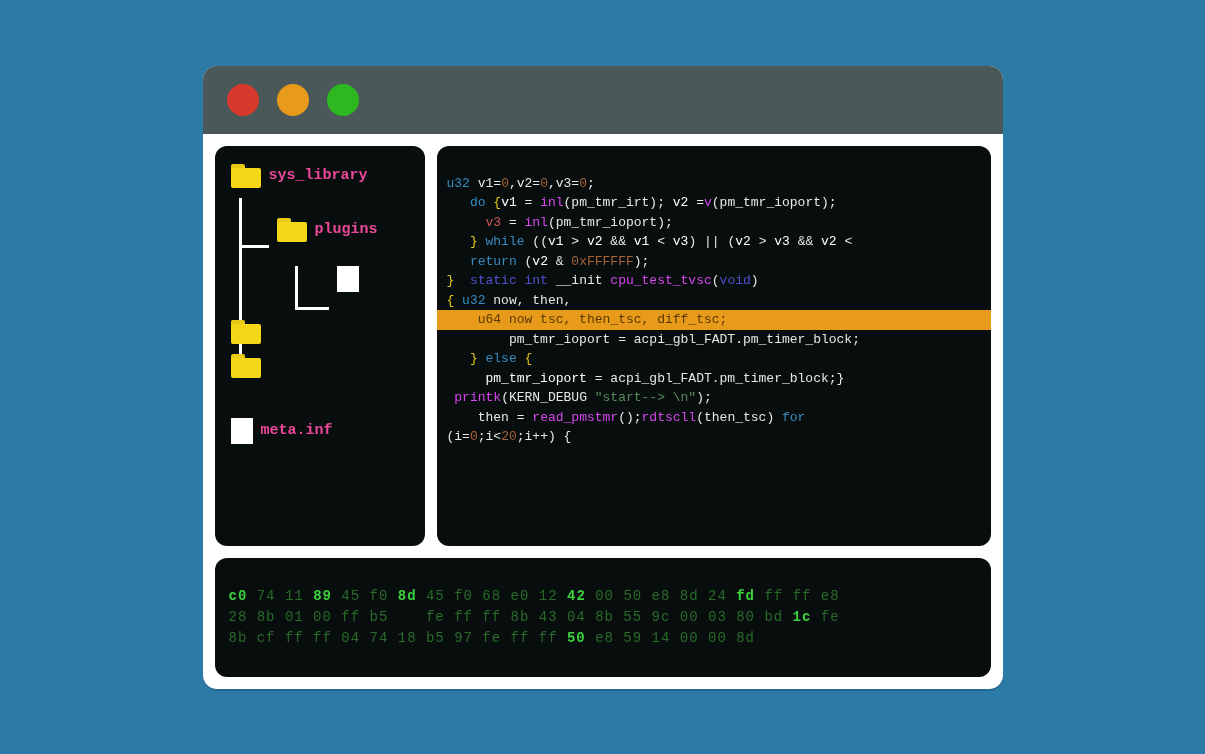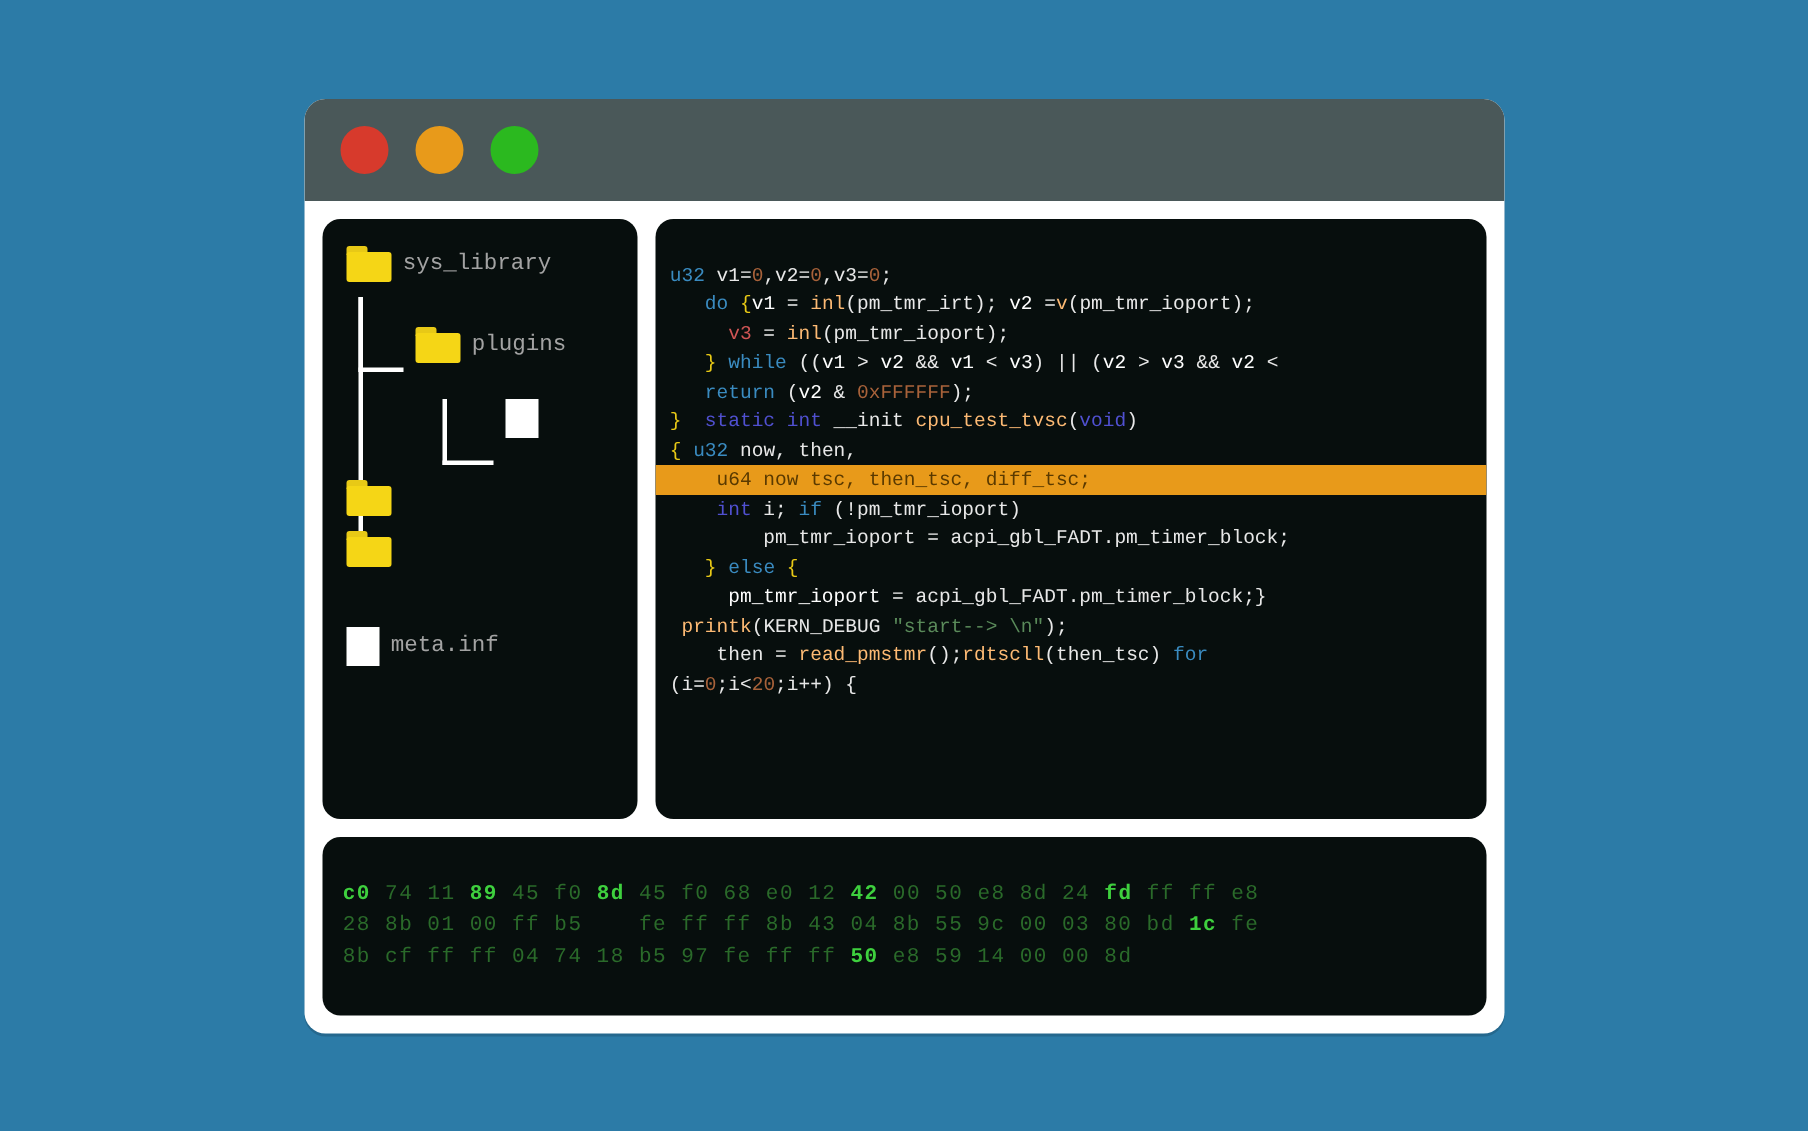--- a/index.html
+++ b/index.html
@@ -46,23 +46,24 @@
     background: #070e0d;
     border-radius: 12px;
     padding: 18px 12px;
     position: relative;
     height: 400px;
   }
   .tree-item {
     display: flex;
     align-items: center;
     gap: 8px;
-    color: #a3a3a3;
+    color: #ec4899;
     font-size: 15px;
     margin-bottom: 8px;
+    font-weight: bold;
   }
   .folder-icon {
     width: 30px;
     height: 24px;
     position: relative;
   }
   .folder-icon::before {
     content: "";
     position: absolute;
     top: 0; left: 0;
@@ -96,21 +97,21 @@
     font-size: 13px;
     line-height: 1.5;
     height: 400px;
     overflow: hidden;
   }
   .code-line { white-space: pre; }
   .c-type { color: #3a8bc0; }
   .c-white { color: #e8e8e8; }
   .c-yellow { color: #e8c916; }
   .c-magenta { color: #ffffff; }
-  .c-func { color: #fdba74; }
+  .c-func { color: #d946ef; }
   .c-str { color: #5a8a5a; }
   .c-red { color: #d05555; }
   .c-kw { color: #5050d0; }
   .c-num { color: #a8623a; }
   .c-hl {
     background: #e89a1a;
     display: block;
     color: #5a3a00;
     margin: 0 -10px;
     padding: 0 10px;
@@ -180,21 +181,20 @@
 
     <div class="editor">
       <div class="code-line"><span class="c-type">u32</span><span class="c-white"> v1=</span><span class="c-num">0</span><span class="c-white">,v2=</span><span class="c-num">0</span><span class="c-white">,v3=</span><span class="c-num">0</span><span class="c-white">;</span></div>
       <div class="code-line"><span class="c-type">   do</span><span class="c-yellow"> {</span><span class="c-magenta">v1</span><span class="c-white"> = </span><span class="c-func">inl</span><span class="c-white">(pm_tmr_irt); </span><span class="c-magenta">v2</span><span class="c-white"> =</span><span class="c-func">v</span><span class="c-white">(pm_tmr_ioport);</span></div>
       <div class="code-line"><span class="c-red">     v3</span><span class="c-white"> = </span><span class="c-func">inl</span><span class="c-white">(pm_tmr_ioport);</span></div>
       <div class="code-line"><span class="c-yellow">   }</span><span class="c-type"> while</span><span class="c-white"> ((</span><span class="c-magenta">v1</span><span class="c-white"> &gt; </span><span class="c-magenta">v2</span><span class="c-white"> &amp;&amp; </span><span class="c-magenta">v1</span><span class="c-white"> &lt; </span><span class="c-magenta">v3</span><span class="c-white">) || (</span><span class="c-magenta">v2</span><span class="c-white"> &gt; </span><span class="c-magenta">v3</span><span class="c-white"> &amp;&amp; </span><span class="c-magenta">v2</span><span class="c-white"> &lt;</span></div>
       <div class="code-line"><span class="c-type">   return</span><span class="c-white"> (</span><span class="c-magenta">v2</span><span class="c-white"> &amp; </span><span class="c-num">0xFFFFFF</span><span class="c-white">);</span></div>
       <div class="code-line"><span class="c-yellow">}  </span><span class="c-kw">static int</span><span class="c-white"> __init </span><span class="c-func">cpu_test_tvsc</span><span class="c-white">(</span><span class="c-kw">void</span><span class="c-white">)</span></div>
       <div class="code-line"><span class="c-yellow">{ </span><span class="c-type">u32</span><span class="c-white"> now, then,</span></div>
       <div class="code-line c-hl"><span>    u64 now tsc, then_tsc, diff_tsc;</span></div>
-      <div class="code-line"><span class="c-kw">    int</span><span class="c-white"> i; </span><span class="c-type">if</span><span class="c-white"> (!pm_tmr_ioport)</span></div>
       <div class="code-line"><span class="c-white">        pm_tmr_ioport = acpi_gbl_FADT.pm_timer_block;</span></div>
       <div class="code-line"><span class="c-yellow">   } </span><span class="c-type">else</span><span class="c-yellow"> {</span></div>
       <div class="code-line"><span class="c-magenta">     pm_tmr_ioport</span><span class="c-white"> = acpi_gbl_FADT.pm_timer_block;}</span></div>
       <div class="code-line"><span class="c-white"> </span><span class="c-func">printk</span><span class="c-white">(KERN_DEBUG </span><span class="c-str">"start--&gt; \n"</span><span class="c-white">);</span></div>
       <div class="code-line"><span class="c-white">    then = </span><span class="c-func">read_pmstmr</span><span class="c-white">();</span><span class="c-func">rdtscll</span><span class="c-white">(then_tsc) </span><span class="c-type">for</span></div>
       <div class="code-line"><span class="c-white">(i=</span><span class="c-num">0</span><span class="c-white">;i&lt;</span><span class="c-num">20</span><span class="c-white">;i++) {</span></div>
     </div>
 
   </div>
 

